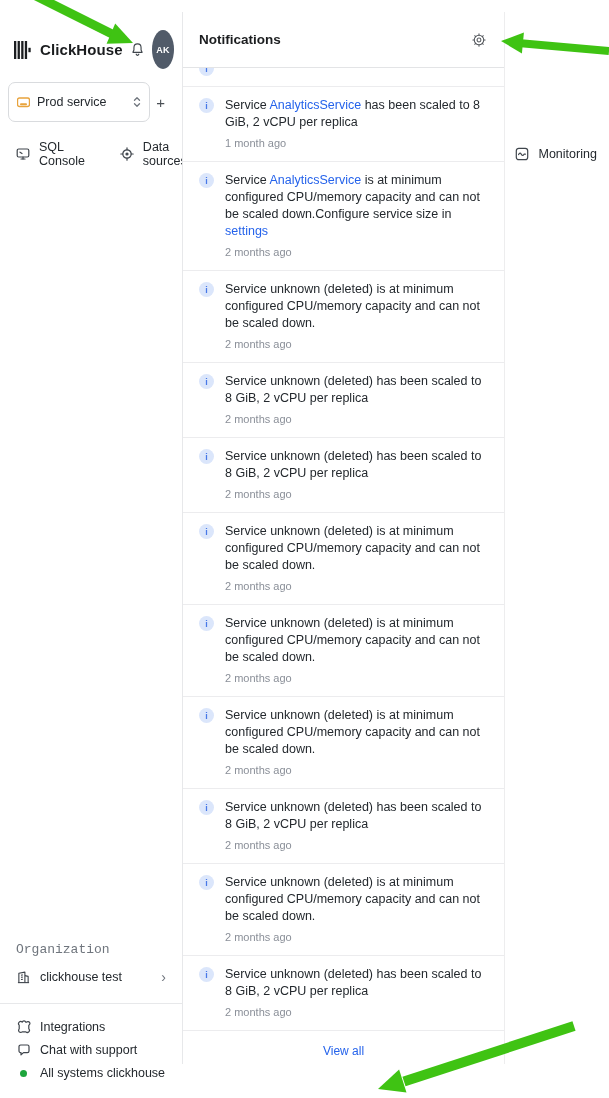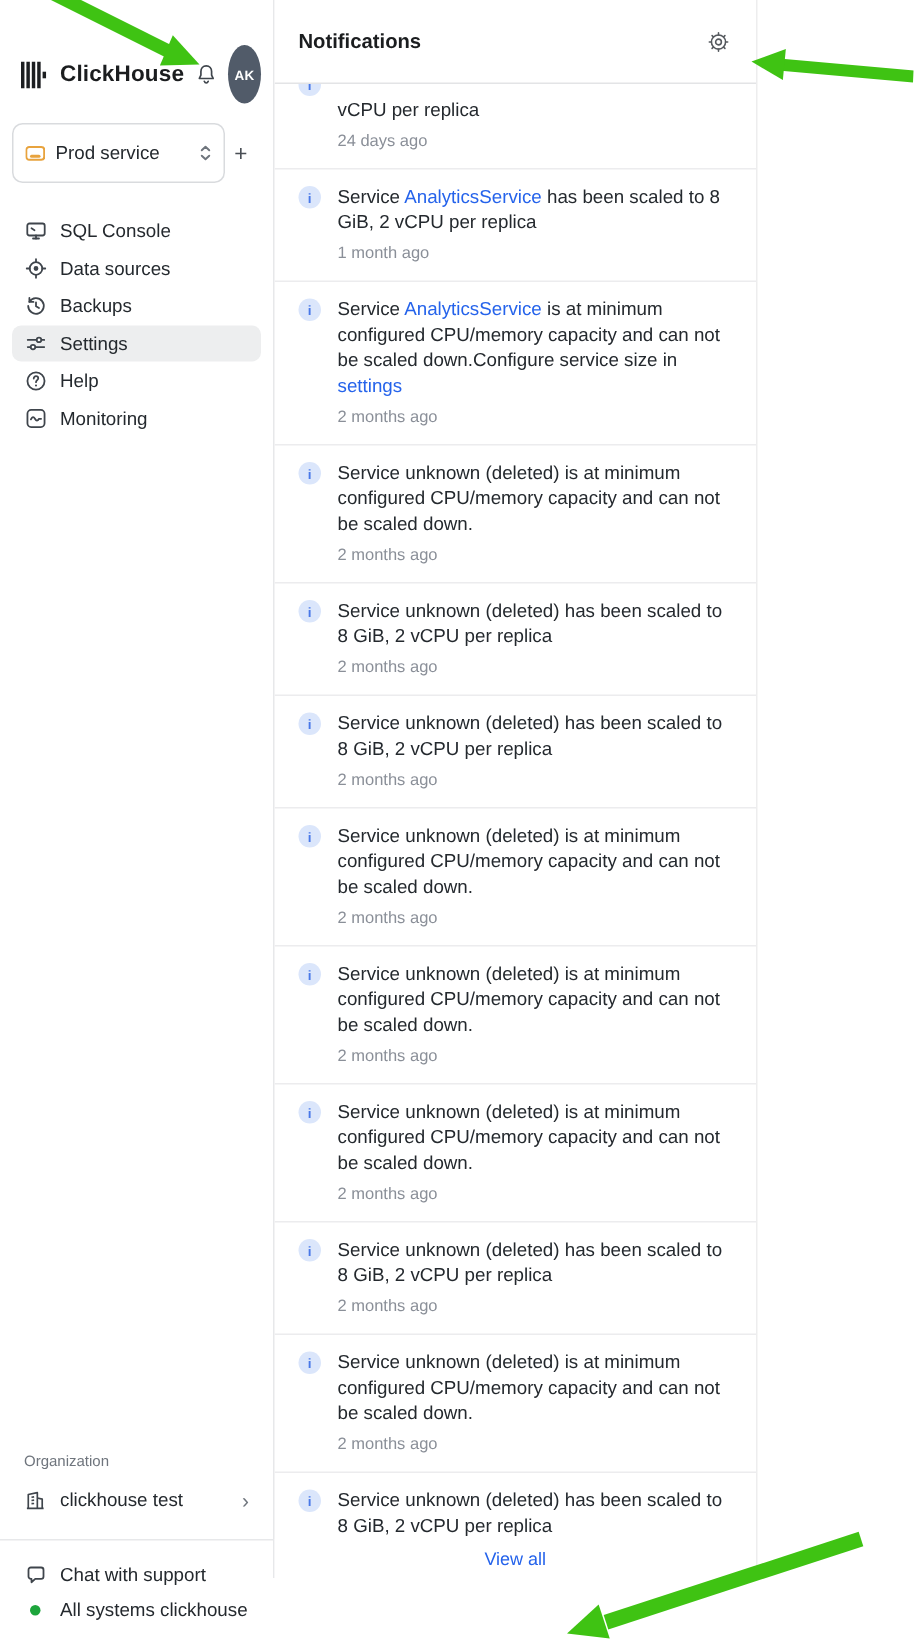--- a/index.html
+++ b/index.html
@@ -24,46 +24,46 @@
     font-size:9px; font-weight:700; display:flex; align-items:center; justify-content:center;
     letter-spacing:.2px; cursor:pointer;
   }
   .selector-row { display:flex; align-items:center; margin:13px 8px 0 8px; }
   .service-selector {
     flex:0 0 auto; width:142px; height:40px; border:1px solid #d9dbde; border-radius:7px;
     display:flex; align-items:center; padding:0 8px; gap:7px; cursor:pointer; background:#fff;
   }
   .service-selector .svc-label { font-size:12.5px; color:#24292e; flex:1; }
   .add-service { margin-left:auto; margin-right:4px; color:#4a4f55; font-size:15px; cursor:pointer; line-height:1; padding:2px 5px; }
-  .nav { margin-top:20px; padding:0 8px; display:flex; flex-direction:column; gap:1px; }
+  .nav { margin-top:20px; padding:0 8px; display:flex; flex-direction:row; gap:18px; }
   .nav-item {
     display:flex; align-items:center; gap:9px; height:24px; padding:0 8px;
     border-radius:6px; cursor:pointer; color:#24292e;
   }
   .nav-item.selected { background:#edeeef; }
   .nav-item .ico { width:15px; height:15px; display:flex; align-items:center; justify-content:center; color:#3f454c; }
   .connect-btn {
     margin:16px 8px 0 8px; height:26px; border:1px solid #d9dbde; border-radius:8px;
     display:flex; align-items:center; gap:10px; padding:0 9px; cursor:pointer; background:#fff;
   }
   .connect-btn .ico { width:14px; height:14px; display:flex; align-items:center; justify-content:center; color:#3f454c; }
   .sidebar-spacer { flex:1; }
   .org-section { padding:0 8px 0 8px; }
-  .org-label { font-size:10px; color:#6f757d; margin:0 0 8px 8px; }
+  .org-label { font-size:13px; color:#6f757d; margin:0 0 8px 8px;font-family:Liberation Mono, monospace; }
   .org-row { display:flex; align-items:center; gap:9px; height:24px; padding:0 8px; border-radius:6px; cursor:pointer; }
   .org-row .ico { width:15px; height:15px; display:flex; align-items:center; justify-content:center; color:#3f454c; }
   .org-row .chev { margin-left:auto; color:#6f757d; font-size:14px; line-height:1; }
   .sidebar-divider { border-top:1px solid #e7e8ea; margin:14px 0 12px 0; }
   .foot-rows { padding:0 8px 14px 8px; display:flex; flex-direction:column; gap:1px; }
   .foot-row { display:flex; align-items:center; gap:9px; height:22px; padding:0 8px; cursor:pointer; border-radius:6px; }
   .foot-row .ico { width:15px; height:15px; display:flex; align-items:center; justify-content:center; color:#3f454c; }
   .status-dot { width:7px; height:7px; border-radius:50%; margin:0 4px; }
   
   .notif-panel {
-    position:absolute; left:182px; top:0; width:323px; height:1052px;
+    position:absolute; left:182px; top:12px; width:323px; height:1052px;
     background:#fff; border-left:1px solid #e7e8ea; border-right:1px solid #ededee;
     display:flex; flex-direction:column; overflow:hidden;
   }
   .notif-header {
     position:relative; z-index:2; background:#fff; height:56px; flex:0 0 56px;
     display:flex; align-items:center; padding:0 16px; border-bottom:1px solid #e3e4e6;
   }
   .notif-title { font-weight:700; font-size:13.5px; color:#1b1d1f; }
   .gear-btn { margin-left:auto; width:18px; height:18px; display:flex; align-items:center; justify-content:center; cursor:pointer; color:#55595e; }
   .notif-list { flex:1; overflow:hidden; position:relative; z-index:1; }
@@ -214,20 +214,28 @@
       <span class="chev">›</span>
     </div>
   </div>
 
   <div class="sidebar-divider"></div>
 
   <div class="foot-rows" id="foot-rows">
       <div class="foot-row">
         <span class="ico">
           <svg width="14" height="14" viewBox="0 0 14 14" fill="none" stroke="currentColor" stroke-width="1.2" stroke-linecap="round" stroke-linejoin="round">
+            <path d="M5.2 2.2 A1.9 1.9 0 0 1 8.8 2.2 L9.6 2.2 A1.9 1.9 0 1 1 11.8 5.2 L11.8 8.8 A1.9 1.9 0 1 1 8.8 11.8 L5.2 11.8 A1.9 1.9 0 1 1 2.2 8.8 L2.2 5.2 A1.9 1.9 0 0 1 5.2 2.2 Z"></path>
+          </svg>
+        </span>
+        <span>Integrations</span>
+      </div>
+      <div class="foot-row">
+        <span class="ico">
+          <svg width="14" height="14" viewBox="0 0 14 14" fill="none" stroke="currentColor" stroke-width="1.2" stroke-linecap="round" stroke-linejoin="round">
             <path d="M2 3.6 C2 2.7 2.7 2 3.6 2 L10.4 2 C11.3 2 12 2.7 12 3.6 L12 8 C12 8.9 11.3 9.6 10.4 9.6 L6.5 9.6 L4 11.8 L4 9.6 L3.6 9.6 C2.7 9.6 2 8.9 2 8 Z"></path>
           </svg>
         </span>
         <span>Chat with support</span>
       </div>
       <div class="foot-row">
         <span class="ico">
           <span class="status-dot" style="background: rgb(29, 165, 60);"></span>
         </span>
         <span>All systems clickhouse</span>
@@ -242,24 +250,20 @@
       <svg width="14" height="14" viewBox="0 0 16 16" fill="none" stroke="currentColor" stroke-width="1.2" stroke-linecap="round">
         <circle cx="8" cy="8" r="2.2"></circle>
         <circle cx="8" cy="8" r="5.4"></circle>
         <path d="M8 2.6 L8 1 M8 15 L8 13.4 M13.4 8 L15 8 M1 8 L2.6 8 M11.8 4.2 L12.9 3.1 M3.1 12.9 L4.2 11.8 M11.8 11.8 L12.9 12.9 M3.1 3.1 L4.2 4.2"></path>
       </svg>
     </span>
   </div>
   <div class="notif-list" id="notif-list">
       <div class="notif-item clipped-top">
         <span class="notif-icon">i</span>
-        <div class="notif-body">
-          <div class="notif-text"><span>vCPU per replica</span></div>
-          <div class="notif-time">24 days ago</div>
-        </div>
       </div>
       <div class="notif-item">
         <span class="notif-icon">i</span>
         <div class="notif-body">
           <div class="notif-text"><span>Service </span><a>AnalyticsService</a><span> has been scaled to 8 GiB, 2 vCPU per replica</span></div>
           <div class="notif-time">1 month ago</div>
         </div>
       </div>
       <div class="notif-item">
         <span class="notif-icon">i</span>

